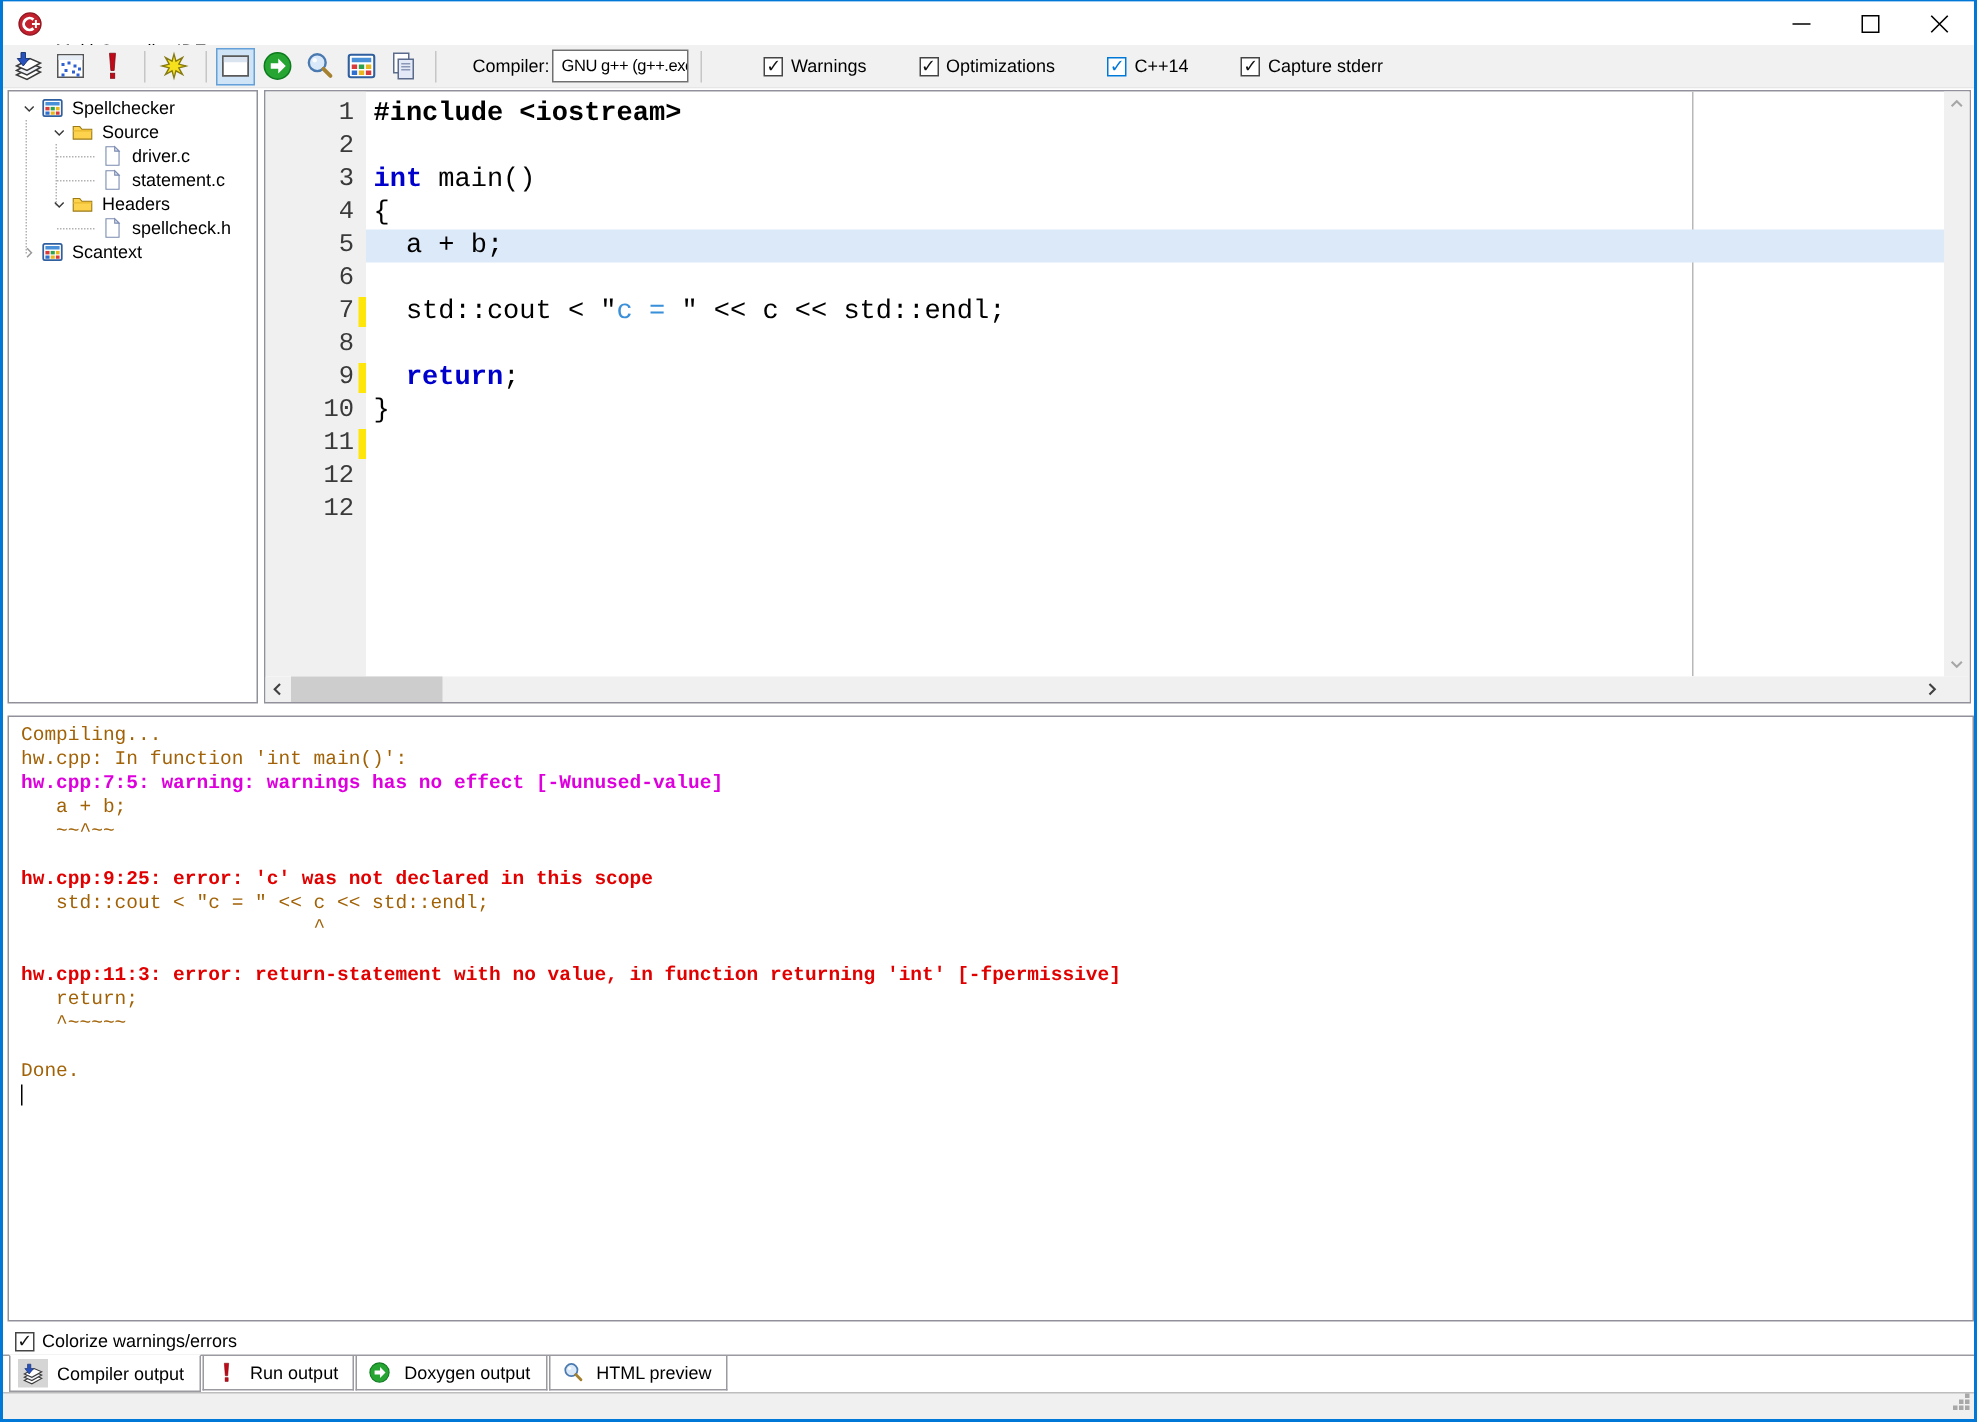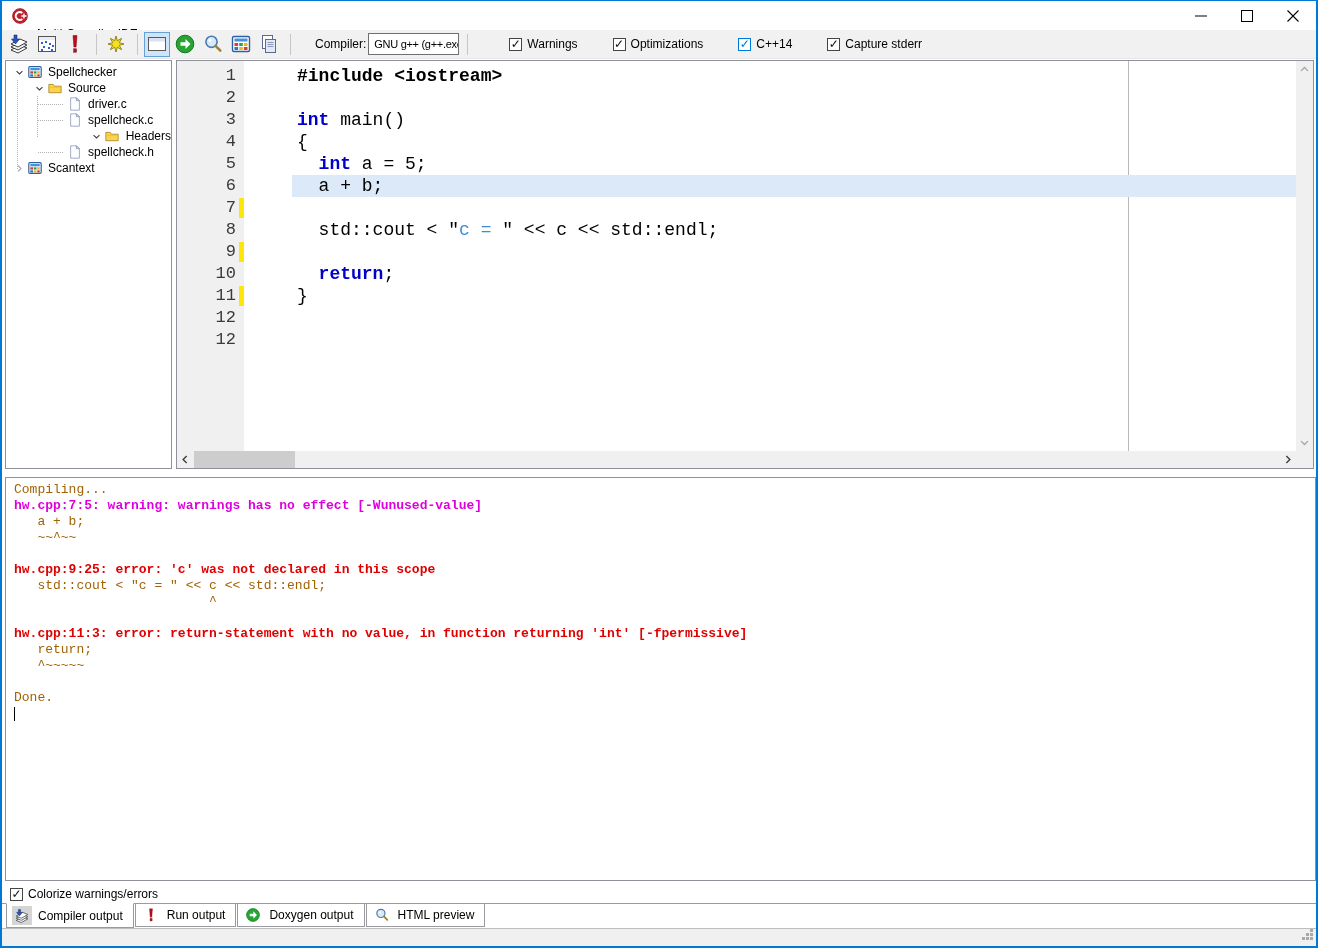--- a/index.html
+++ b/index.html
@@ -262,23 +262,23 @@
         </div>
         <div class="trow l2" style="padding-left: 46px;">
           <span class="stub"></span>
           <span class="texp"></span>
           <span class="ticon">
             <svg width="16" height="16" viewBox="0 0 22 22">
               <path d="M5 2.5 h8 l4 4 v13 h-12 z" fill="#fff" stroke="#7a8bb0"></path>
               <path d="M13 2.5 v4 h4 z" fill="#dfe7f5" stroke="#7a8bb0"></path>
             </svg>
           </span>
-          <span>spellcheck.c</span>
-        </div>
-        <div class="trow l1" style="padding-left: 26px; justify-content: flex-end;">
+          <span>statement.c</span>
+        </div>
+        <div class="trow l1" style="padding-left: 26px;">
           <span class="texp">
             <svg width="13" height="13" viewBox="0 0 22 22">
               <polyline points="6,8.5 11,13.5 16,8.5" fill="none" stroke="#3a3a3a" stroke-width="1.7"></polyline>
             </svg>
           </span>
           <span class="ticon">
             <svg width="16" height="16" viewBox="0 0 22 22">
               <path d="M2.5 6 h6 l2 2.5 h9 v9 h-17 z" fill="#fdd24c" stroke="#9c7a16"></path>
               <path d="M2.5 10 h17" stroke="#e8b92e"></path>
             </svg>
@@ -330,26 +330,25 @@
             <div class="grow"><span>7</span><div class="gmark"></div></div>
             <div class="grow"><span>8</span></div>
             <div class="grow"><span>9</span><div class="gmark"></div></div>
             <div class="grow"><span>10</span></div>
             <div class="grow"><span>11</span><div class="gmark"></div></div>
             <div class="grow"><span>12</span></div>
             <div class="grow"><span>12</span></div>
           </div>
         <div class="code-area" id="code-area">
           <div class="margin-line"></div>
-          <div id="code-lines" style="position:relative;padding-left:48px;">
+          <div id="code-lines" style="position:relative;">
               <div class="crow"><span class="seg-pre">#include &lt;iostream&gt;</span></div>
               <div class="crow">​</div>
               <div class="crow"><span class="seg-kw">int</span><span class="seg-pl"> main()</span></div>
               <div class="crow"><span class="seg-pl">{</span></div>
-              <div class="crow"><span class="seg-pl">  </span><span class="seg-kw">int</span><span class="seg-pl"> a = 5;</span></div>
               <div class="crow hl"><span class="seg-pl">  a + b;</span></div>
               <div class="crow">​</div>
               <div class="crow"><span class="seg-pl">  std::cout &lt; "</span><span class="seg-str">c = </span><span class="seg-pl">" &lt;&lt; c &lt;&lt; std::endl;</span></div>
               <div class="crow">​</div>
               <div class="crow"><span class="seg-pl">  </span><span class="seg-kw">return</span><span class="seg-pl">;</span></div>
               <div class="crow"><span class="seg-pl">}</span></div>
               <div class="crow">​</div>
             </div>
         </div>
       </div>
@@ -377,20 +376,21 @@
               <polyline points="9,5 15,11 9,17" fill="none" stroke="#404040" stroke-width="2.4"></polyline>
             </svg>
           </span>
       </div>
       <div class="corner"></div>
     </div>
   </div>
 
   <div class="output" id="output-panel">
       <div class="oline">Compiling...</div>
+      <div class="oline">hw.cpp: In function 'int main()':</div>
       <div class="oline warning">hw.cpp:7:5: warning: warnings has no effect [-Wunused-value]</div>
       <div class="oline">   a + b;</div>
       <div class="oline">   ~~^~~</div>
       <div class="oline">&nbsp;</div>
       <div class="oline error">hw.cpp:9:25: error: 'c' was not declared in this scope</div>
       <div class="oline">   std::cout &lt; "c = " &lt;&lt; c &lt;&lt; std::endl;</div>
       <div class="oline">                         ^</div>
       <div class="oline">&nbsp;</div>
       <div class="oline error">hw.cpp:11:3: error: return-statement with no value, in function returning 'int' [-fpermissive]</div>
       <div class="oline">   return;</div>

